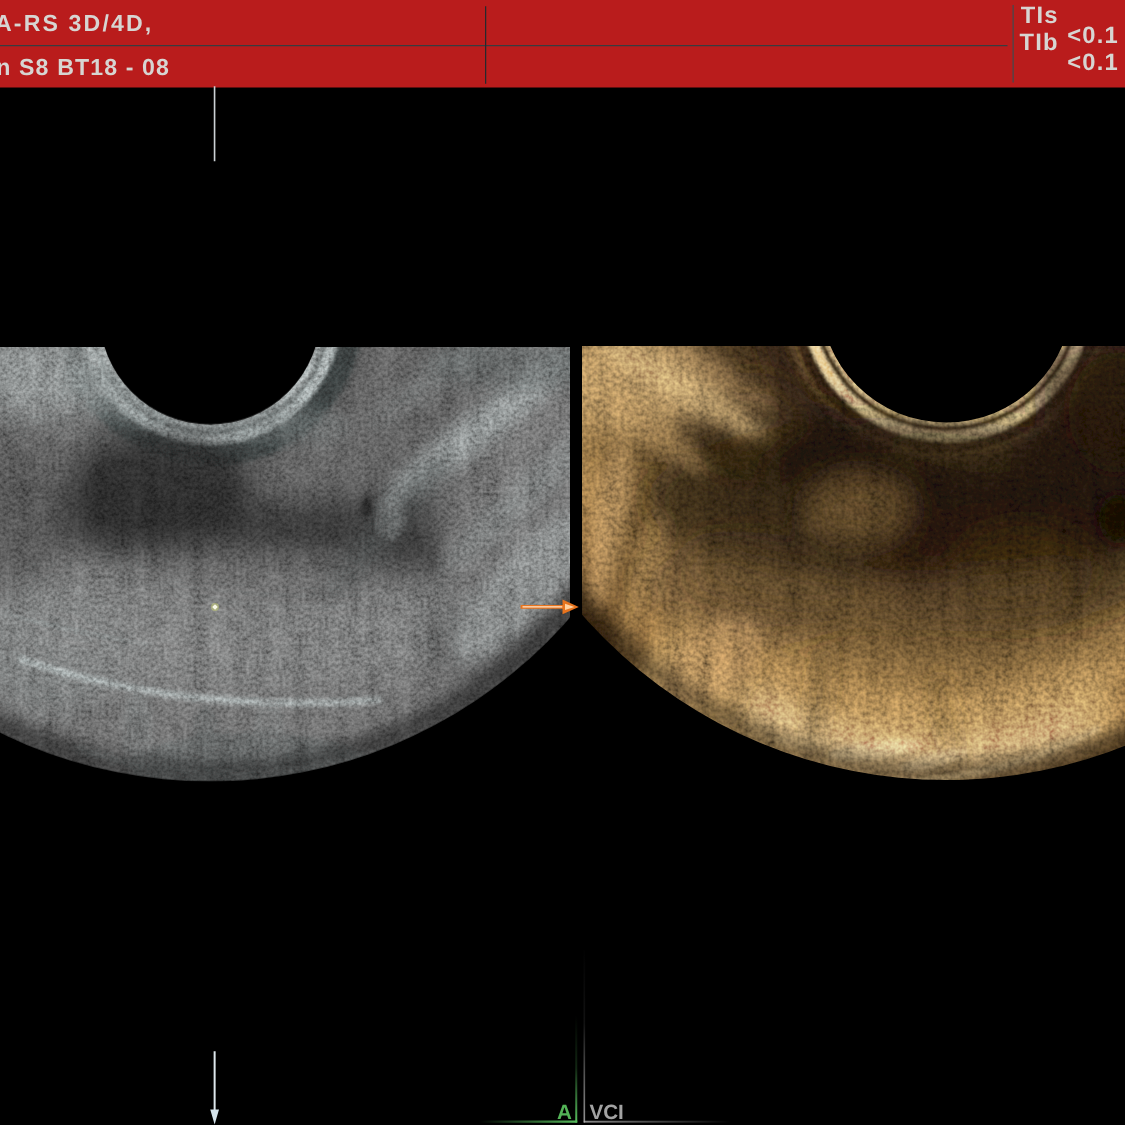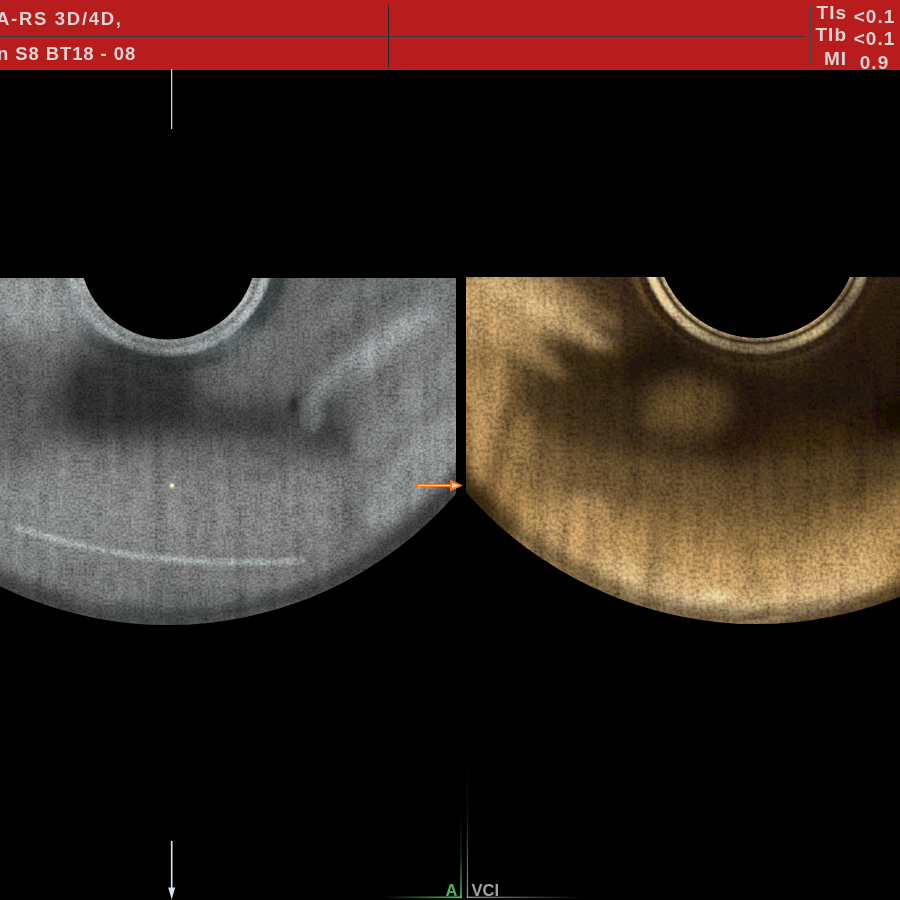--- a/index.html
+++ b/index.html
@@ -5,42 +5,38 @@
 html,body{margin:0;padding:0;width:900px;height:900px;background:#000;overflow:hidden}
 body{font-family:"Liberation Sans",sans-serif;position:relative}
 #hdr{position:absolute;top:0;left:0;width:900px;height:70px;background:#b91c1c}
 #hdr .hline{position:absolute;top:36px;left:0;width:806px;height:1px;background:#383c40}
 #hdr .vs1{position:absolute;top:5px;left:388px;width:1px;height:62px;background:#26292d}
 #hdr .vs2{position:absolute;top:4px;left:810px;width:1px;height:62px;background:#44484c}
 #hdr .t1{position:absolute;top:8px;left:-4px;font-size:18.5px;font-weight:bold;color:#d7d5d2;letter-spacing:1.7px;white-space:pre}
 #hdr .t2{position:absolute;top:42.5px;left:-3px;font-size:18.5px;font-weight:bold;color:#d7d5d2;letter-spacing:0.9px;white-space:pre}
 .tirow{position:absolute;left:700px;width:200px;height:23px;color:#d7d5d2;font-size:19px;font-weight:bold;letter-spacing:1px}
 .tirow .lab{position:absolute;right:53px;top:0;text-align:left}
-.tirow .val{position:absolute;left:152px;top:4px;width:45px;text-align:center}
+.tirow .val{position:absolute;left:152px;top:16px;width:45px;text-align:center}
 #stage{position:absolute;top:0;left:0}
 </style>
 </head>
 <body>
 <div id="hdr">
   <div class="hline"></div>
   <div class="vs1"></div>
   <div class="vs2"></div>
   <div class="t1">A-RS 3D/4D,</div>
   <div class="t2">n S8 BT18 - 08</div>
   <div class="tirow" style="top:2px">
       <span class="lab">TIs</span>
       <span class="val">&lt;0.1</span>
     </div>
   <div class="tirow" style="top:24px">
       <span class="lab">TIb</span>
       <span class="val">&lt;0.1</span>
-    </div>
-  <div class="tirow" style="top:47.6px">
-      <span class="lab">MI</span>
-      <span class="val">0.9</span>
     </div>
 </div>
 <svg id="stage" width="900" height="900" viewBox="0 0 900 900">
 <defs>
   <clipPath id="cpL">
         <rect x="0" y="278" width="456" height="360"></rect>
       </clipPath>
   <clipPath id="fanL">
         <path clip-rule="evenodd" d="M550,243 A382,382 0 1,0 -214,243 A382,382 0 1,0 550,243 Z M256.5,251 A88.5,88.5 0 1,0 79.5,251 A88.5,88.5 0 1,0 256.5,251 Z"></path>
       </clipPath>

